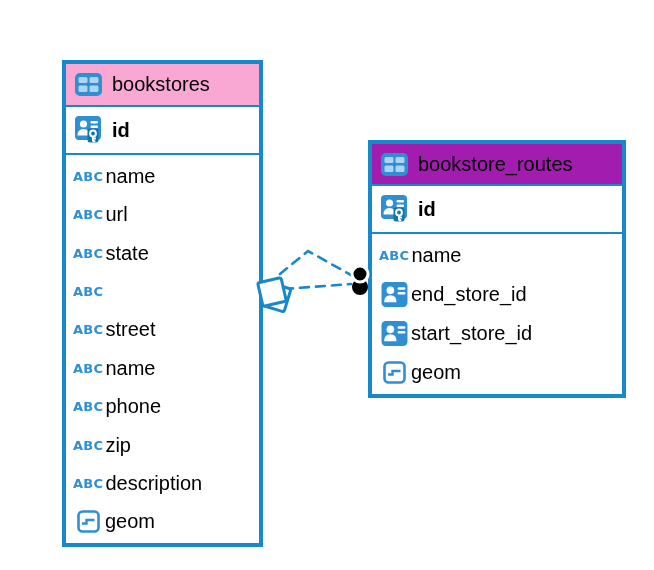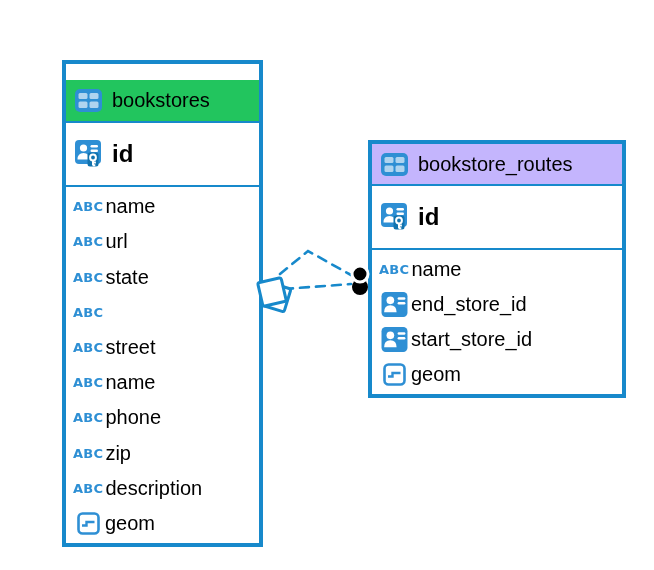--- a/index.html
+++ b/index.html
@@ -10,26 +10,26 @@
   .table-card{
     position:absolute;background:#ffffff;border:4px solid #1789CB;
     box-sizing:border-box;display:flex;flex-direction:column;
   }
   .table-card.bookstores{left:62px;top:60px;width:201px;height:487px;}
   .table-card.routes{left:368px;top:140px;width:258px;height:258px;}
   .t-header{
     display:flex;align-items:center;gap:9px;padding:0 7px;
     border-bottom:2px solid #1789CB;flex:0 0 auto;height:41px;
   }
-  .bookstores .t-header{background:#22c55e;margin-top:16px;}
-  .routes .t-header{background:#c4b5fd;height:40px;}
+  .bookstores .t-header{background:#f9a8d4;}
+  .routes .t-header{background:#a21caf;height:40px;}
   .t-title{font-size:20px;white-space:nowrap;}
   .pk-row{
-    display:flex;align-items:center;gap:9px;padding:8px 7px;height:46px;
-    border-bottom:2px solid #1789CB;flex:0 0 auto;font-weight:bold;font-size:24px;
+    display:flex;align-items:center;gap:9px;padding:0 7px;height:46px;
+    border-bottom:2px solid #1789CB;flex:0 0 auto;font-weight:bold;font-size:20px;
   }
   .cols{flex:1;display:flex;flex-direction:column;padding:2px 0;}
   .col-row{flex:1;display:flex;align-items:center;gap:2px;padding:0 7px;font-size:20px;}
   .icon{flex:0 0 30px;display:flex;align-items:center;justify-content:center;}
   .abc{
     font-weight:bold;font-size:13px;letter-spacing:0.3px;color:#2E8FD4;
     font-family:"DejaVu Sans",sans-serif;
   }
   .label{white-space:nowrap;}
   .relation-overlay{position:absolute;left:250px;top:230px;width:132px;height:110px;}

